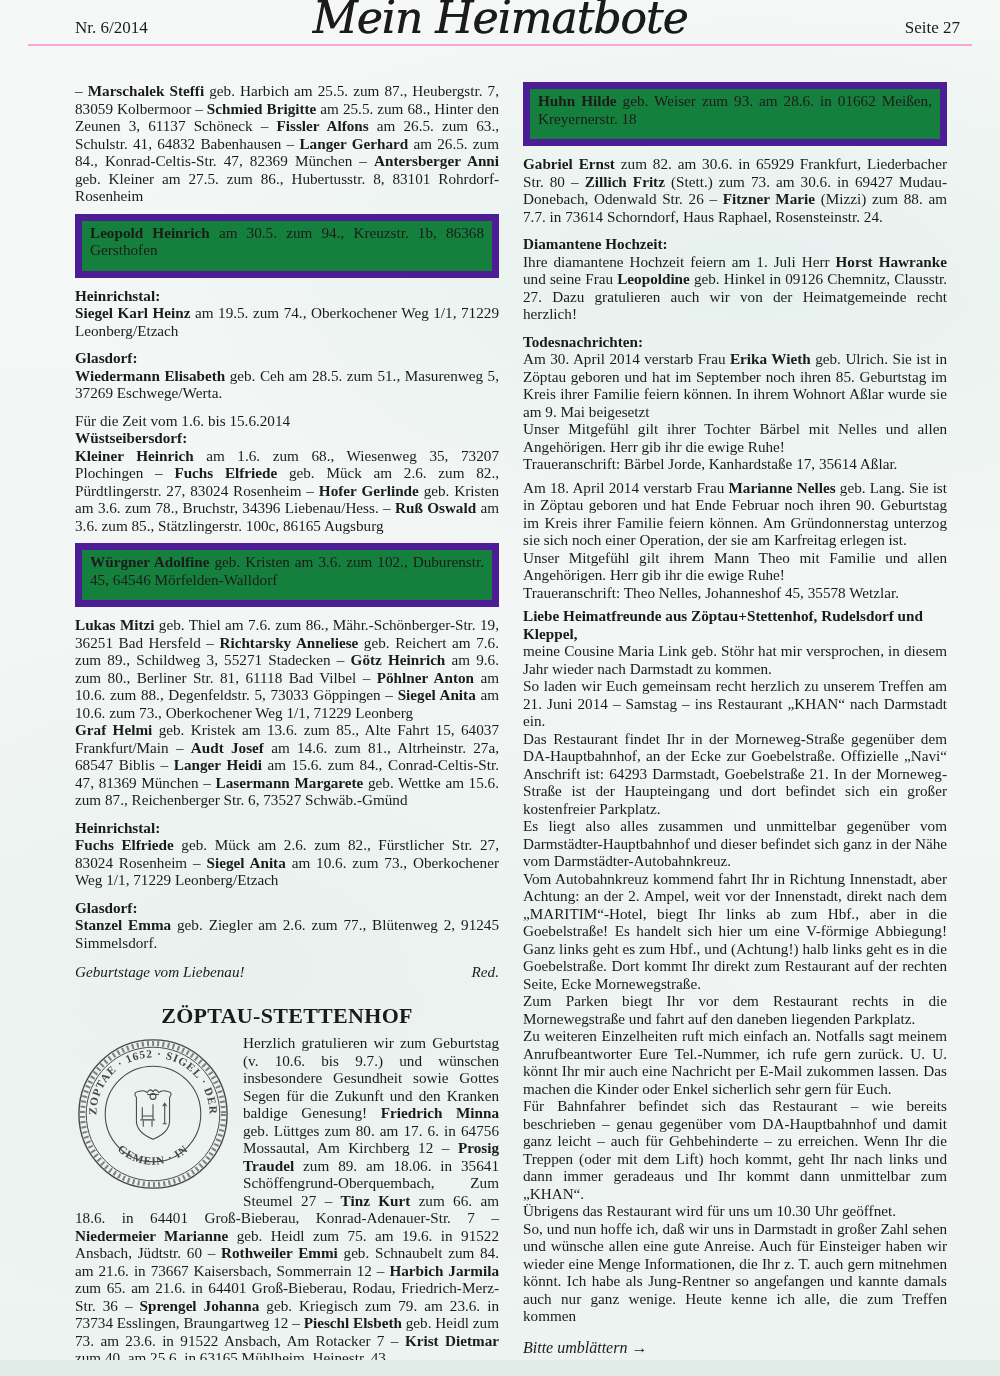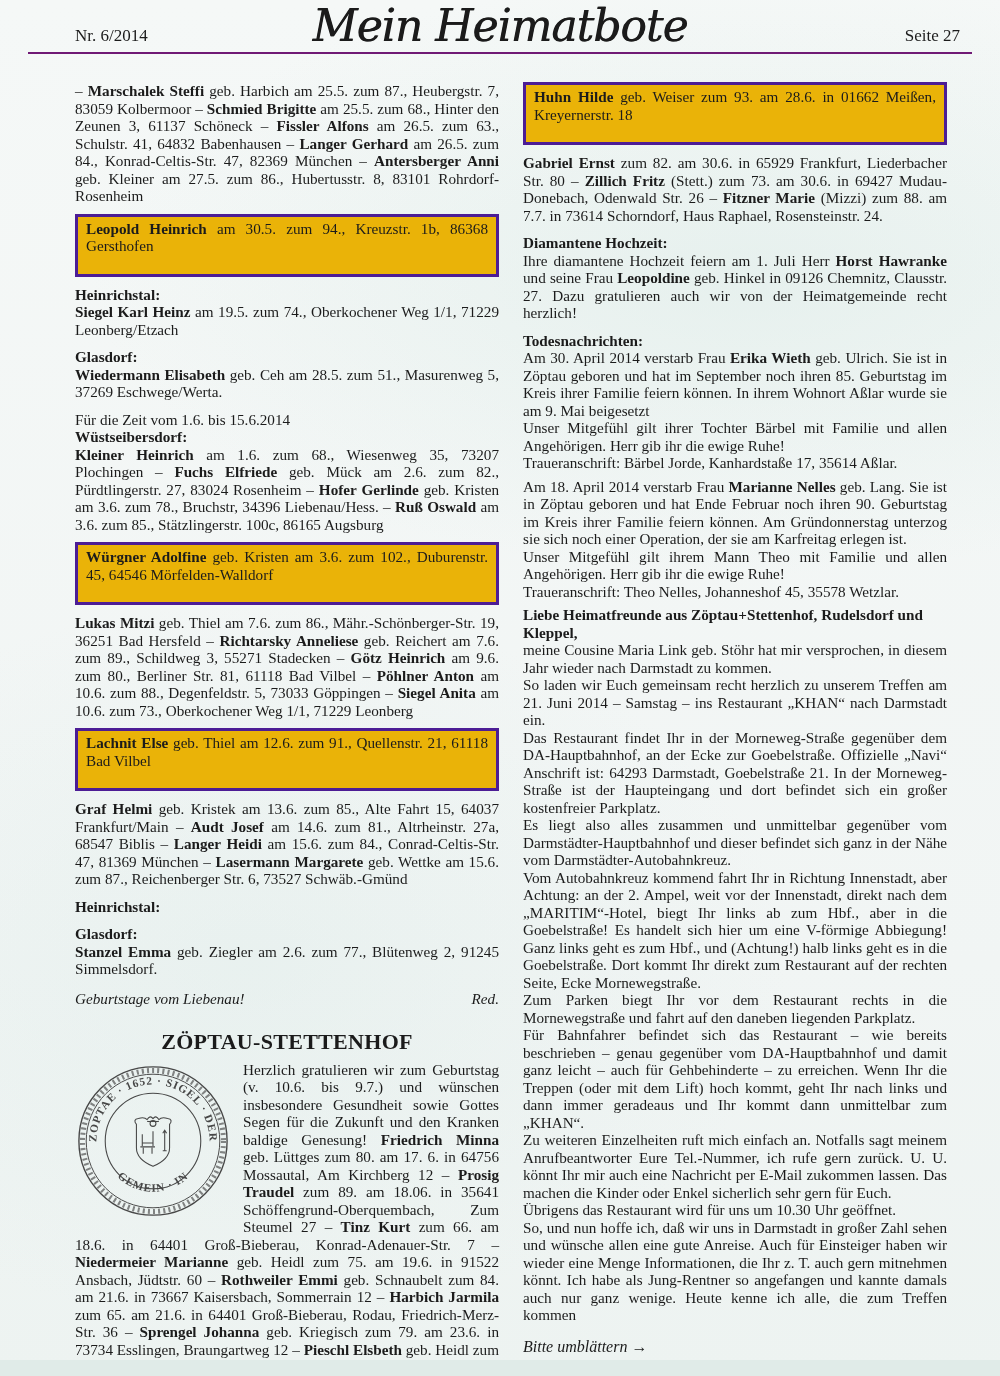--- a/index.html
+++ b/index.html
@@ -5,38 +5,38 @@
   * { margin:0; padding:0; box-sizing:border-box; }
   html,body { width:1000px; }
   body{
     width:1000px; height:1376px; position:relative; overflow:hidden;
     font-family:"Liberation Serif","DejaVu Serif",serif; color:#1b1b1b;
     background:
       radial-gradient(1100px 500px at 75% 20%, rgba(205,228,222,.35), rgba(205,228,222,0) 60%),
       radial-gradient(900px 600px at 25% 70%, rgba(210,230,226,.28), rgba(210,230,226,0) 60%),
       linear-gradient(180deg,#f5f8f7 0%,#f1f5f4 70%,#edf3f1 100%);
   }
-  .header{ position:absolute; top:0; left:28px; right:28px; height:54px; border-bottom:2px solid #701a75; }
+  .header{ position:absolute; top:0; left:28px; right:28px; height:46px; border-bottom:2px solid #f9a8d4; }
   .issue{ position:absolute; left:47px; bottom:6px; font-size:17px; }
   .pageno{ position:absolute; right:12px; bottom:6px; font-size:17px; }
   .masthead{
     position:absolute; left:0; right:0; bottom:1px; text-align:center;
     font-family:"DejaVu Serif",serif; font-size:44px; font-weight:normal;
     letter-spacing:-1px; text-shadow:.6px 0 0 currentColor; font-style:italic;
   }
   .columns{ position:absolute; top:82px; left:75px; width:872px; display:flex; gap:24px; }
   .col{ width:424px; font-size:15.2px; line-height:17.5px; }
   .col-right{ flex:1; }
   .p{ text-align:justify; hyphens:auto; -webkit-hyphens:auto; }
   .h{ font-weight:bold; }
   .gap{ margin-top:10px; }
   .gap-lg{ margin-top:6px; }
   .box{
-    background:#eab308; border:3px solid #4c1d95;
-    padding:3px 8px 19px; margin:9px 0; text-align:justify;
+    background:#15803d; border:7px solid #4c1d95;
+    padding:3px 8px 12px; margin:9px 0; text-align:justify;
   }
   b{ font-weight:bold; }
   .sig-row{ display:flex; justify-content:space-between; font-style:italic; margin-top:12px; }
   .section-title{ text-align:center; font-weight:bold; font-size:22px; margin:26px 0 10px; letter-spacing:.3px; }
   .section-body::after{ content:""; display:block; clear:both; }
   .seal{ float:left; width:156px; height:156px; margin:2px 12px 2px 0; display:block; }
   .turn-note{ text-align:left; font-style:italic; font-size:16px; margin-top:14px; }
   .bottom-band{ position:absolute; left:0; right:0; bottom:0; height:16px; background:#e0ebe8; }
 </style>
 </head>
@@ -55,23 +55,23 @@
     <div class="box"><b>Leopold Heinrich</b><span> am 30.5. zum 94., Kreuzstr. 1b, 86368 Gersthofen</span></div>
     <p class="h">Heinrichstal:</p>
     <p class="p"><b>Siegel Karl Heinz</b><span> am 19.5. zum 74., Oberkochener Weg 1/1, 71229 Leonberg/Etzach</span></p>
     <p class="h gap">Glasdorf:</p>
     <p class="p"><b>Wiedermann Elisabeth</b><span> geb. Ceh am 28.5. zum 51., Masurenweg 5, 37269 Eschwege/Werta.</span></p>
     <p class="p gap">Für die Zeit vom 1.6. bis 15.6.2014</p>
     <p class="h">Wüstseibersdorf:</p>
     <p class="p"><b>Kleiner Heinrich</b><span> am 1.6. zum 68., Wiesenweg 35, 73207 Plochingen – </span><b>Fuchs Elfriede</b><span> geb. Mück am 2.6. zum 82., Pürdtlingerstr. 27, 83024 Rosenheim – </span><b>Hofer Gerlinde</b><span> geb. Kristen am 3.6. zum 78., Bruchstr, 34396 Liebenau/Hess. – </span><b>Ruß Oswald</b><span> am 3.6. zum 85., Stätzlingerstr. 100c, 86165 Augsburg</span></p>
     <div class="box"><b>Würgner Adolfine</b><span> geb. Kristen am 3.6. zum 102., Duburenstr. 45, 64546 Mörfelden-Walldorf</span></div>
     <p class="p"><b>Lukas Mitzi</b><span> geb. Thiel am 7.6. zum 86., Mähr.-Schönberger-Str. 19, 36251 Bad Hersfeld – </span><b>Richtarsky Anneliese</b><span> geb. Reichert am 7.6. zum 89., Schildweg 3, 55271 Stadecken – </span><b>Götz Heinrich</b><span> am 9.6. zum 80., Berliner Str. 81, 61118 Bad Vilbel – </span><b>Pöhlner Anton</b><span> am 10.6. zum 88., Degenfeldstr. 5, 73033 Göppingen – </span><b>Siegel Anita</b><span> am 10.6. zum 73., Oberkochener Weg 1/1, 71229 Leonberg</span></p>
-    <div class="box"><b>Lachnit Else</b><span> geb. Thiel am 12.6. zum 91., Quellenstr. 21, 61118 Bad Vilbel</span></div>
     <p class="p"><b>Graf Helmi</b><span> geb. Kristek am 13.6. zum 85., Alte Fahrt 15, 64037 Frankfurt/Main – </span><b>Audt Josef</b><span> am 14.6. zum 81., Altrheinstr. 27a, 68547 Biblis – </span><b>Langer Heidi</b><span> am 15.6. zum 84., Conrad-Celtis-Str. 47, 81369 München – </span><b>Lasermann Margarete</b><span> geb. Wettke am 15.6. zum 87., Reichenberger Str. 6, 73527 Schwäb.-Gmünd</span></p>
     <p class="h gap">Heinrichstal:</p>
+    <p class="p"><b>Fuchs Elfriede</b><span> geb. Mück am 2.6. zum 82., Fürstlicher Str. 27, 83024 Rosenheim – </span><b>Siegel Anita</b><span> am 10.6. zum 73., Oberkochener Weg 1/1, 71229 Leonberg/Etzach</span></p>
     <p class="h gap">Glasdorf:</p>
     <p class="p"><b>Stanzel Emma</b><span> geb. Ziegler am 2.6. zum 77., Blütenweg 2, 91245 Simmelsdorf.</span></p>
     <div class="sig-row">
       <span>Geburtstage vom Liebenau!</span>
       <span>Red.</span>
     </div>
     <h2 class="section-title">ZÖPTAU-STETTENHOF</h2>
     <div class="p section-body">
       <svg class="seal" viewBox="0 0 160 160" aria-hidden="true">
         <g fill="none" stroke="#474747">
@@ -102,34 +102,34 @@
     </div>
   </div>
 
   <div class="col col-right">
     <div class="box" style="margin-top:0;"><b>Huhn Hilde</b><span> geb. Weiser zum 93. am 28.6. in 01662 Meißen, Kreyernerstr. 18</span></div>
     <p class="p"><b>Gabriel Ernst</b><span> zum 82. am 30.6. in 65929 Frankfurt, Liederbacher Str. 80 – </span><b>Zillich Fritz</b><span> (Stett.) zum 73. am 30.6. in 69427 Mudau-Donebach, Odenwald Str. 26 – </span><b>Fitzner Marie</b><span> (Mizzi) zum 88. am 7.7. in 73614 Schorndorf, Haus Raphael, Rosensteinstr. 24.</span></p>
     <p class="h gap">Diamantene Hochzeit:</p>
     <p class="p"><span>Ihre diamantene Hochzeit feiern am 1. Juli Herr </span><b>Horst Hawranke</b><span> und seine Frau </span><b>Leopoldine</b><span> geb. Hinkel in 09126 Chemnitz, Clausstr. 27. Dazu gratulieren auch wir von der Heimatgemeinde recht herzlich!</span></p>
     <p class="h gap">Todesnachrichten:</p>
     <p class="p"><span>Am 30. April 2014 verstarb Frau </span><b>Erika Wieth</b><span> geb. Ulrich. Sie ist in Zöptau geboren und hat im September noch ihren 85. Geburtstag im Kreis ihrer Familie feiern können. In ihrem Wohnort Aßlar wurde sie am 9. Mai beigesetzt</span></p>
-    <p class="p">Unser Mitgefühl gilt ihrer Tochter Bärbel mit Familie und allen Angehörigen. Herr gib ihr die ewige Ruhe!</p>
+    <p class="p">Unser Mitgefühl gilt ihrer Tochter Bärbel mit Nelles und allen Angehörigen. Herr gib ihr die ewige Ruhe!</p>
     <p class="p">Traueranschrift: Bärbel Jorde, Kanhardstaße 17, 35614 Aßlar.</p>
     <p class="p gap-lg"><span>Am 18. April 2014 verstarb Frau </span><b>Marianne Nelles</b><span> geb. Lang. Sie ist in Zöptau geboren und hat Ende Februar noch ihren 90. Geburtstag im Kreis ihrer Familie feiern können. Am Gründonnerstag unterzog sie sich noch einer Operation, der sie am Karfreitag erlegen ist.</span></p>
     <p class="p">Unser Mitgefühl gilt ihrem Mann Theo mit Familie und allen Angehörigen. Herr gib ihr die ewige Ruhe!</p>
     <p class="p">Traueranschrift: Theo Nelles, Johanneshof 45, 35578 Wetzlar.</p>
     <p class="h gap-lg">Liebe Heimatfreunde aus Zöptau+Stettenhof, Rudelsdorf und Kleppel,</p>
     <p class="p">meine Cousine Maria Link geb. Stöhr hat mir versprochen, in diesem Jahr wieder nach Darmstadt zu kommen.</p>
     <p class="p">So laden wir Euch gemeinsam recht herzlich zu unserem Treffen am 21. Juni 2014 – Samstag – ins Restaurant „KHAN“ nach Darmstadt ein.</p>
     <p class="p">Das Restaurant findet Ihr in der Morneweg-Straße gegenüber dem DA-Hauptbahnhof, an der Ecke zur Goebelstraße. Offizielle „Navi“ Anschrift ist: 64293 Darmstadt, Goebelstraße 21. In der Morneweg-Straße ist der Haupteingang und dort befindet sich ein großer kostenfreier Parkplatz.</p>
     <p class="p">Es liegt also alles zusammen und unmittelbar gegenüber vom Darmstädter-Hauptbahnhof und dieser befindet sich ganz in der Nähe vom Darmstädter-Autobahnkreuz.</p>
     <p class="p">Vom Autobahnkreuz kommend fahrt Ihr in Richtung Innenstadt, aber Achtung: an der 2. Ampel, weit vor der Innenstadt, direkt nach dem „MARITIM“-Hotel, biegt Ihr links ab zum Hbf., aber in die Goebelstraße! Es handelt sich hier um eine V-förmige Abbiegung! Ganz links geht es zum Hbf., und (Achtung!) halb links geht es in die Goebelstraße. Dort kommt Ihr direkt zum Restaurant auf der rechten Seite, Ecke Mornewegstraße.</p>
     <p class="p">Zum Parken biegt Ihr vor dem Restaurant rechts in die Mornewegstraße und fahrt auf den daneben liegenden Parkplatz.</p>
+    <p class="p">Zu weiteren Einzelheiten ruft mich einfach an. Notfalls sagt meinem Anrufbeantworter Eure Tel.-Nummer, ich rufe gern zurück. U. U. könnt Ihr mir auch eine Nachricht per E-Mail zukommen lassen. Das machen die Kinder oder Enkel sicherlich sehr gern für Euch.</p>
     <p class="p">Für Bahnfahrer befindet sich das Restaurant – wie bereits beschrieben – genau gegenüber vom DA-Hauptbahnhof und damit ganz leicht – auch für Gehbehinderte – zu erreichen. Wenn Ihr die Treppen (oder mit dem Lift) hoch kommt, geht Ihr nach links und dann immer geradeaus und Ihr kommt dann unmittelbar zum „KHAN“.</p>
-    <p class="p">Zu weiteren Einzelheiten ruft mich einfach an. Notfalls sagt meinem Anrufbeantworter Eure Tel.-Nummer, ich rufe gern zurück. U. U. könnt Ihr mir auch eine Nachricht per E-Mail zukommen lassen. Das machen die Kinder oder Enkel sicherlich sehr gern für Euch.</p>
     <p class="p">Übrigens das Restaurant wird für uns um 10.30 Uhr geöffnet.</p>
     <p class="p">So, und nun hoffe ich, daß wir uns in Darmstadt in großer Zahl sehen und wünsche allen eine gute Anreise. Auch für Einsteiger haben wir wieder eine Menge Informationen, die Ihr z. T. auch gern mitnehmen könnt. Ich habe als Jung-Rentner so angefangen und kannte damals auch nur ganz wenige. Heute kenne ich alle, die zum Treffen kommen</p>
     <div class="turn-note">
       <i>Bitte umblättern</i>
       <span>→</span>
     </div>
   </div>
 
 </div>
 

